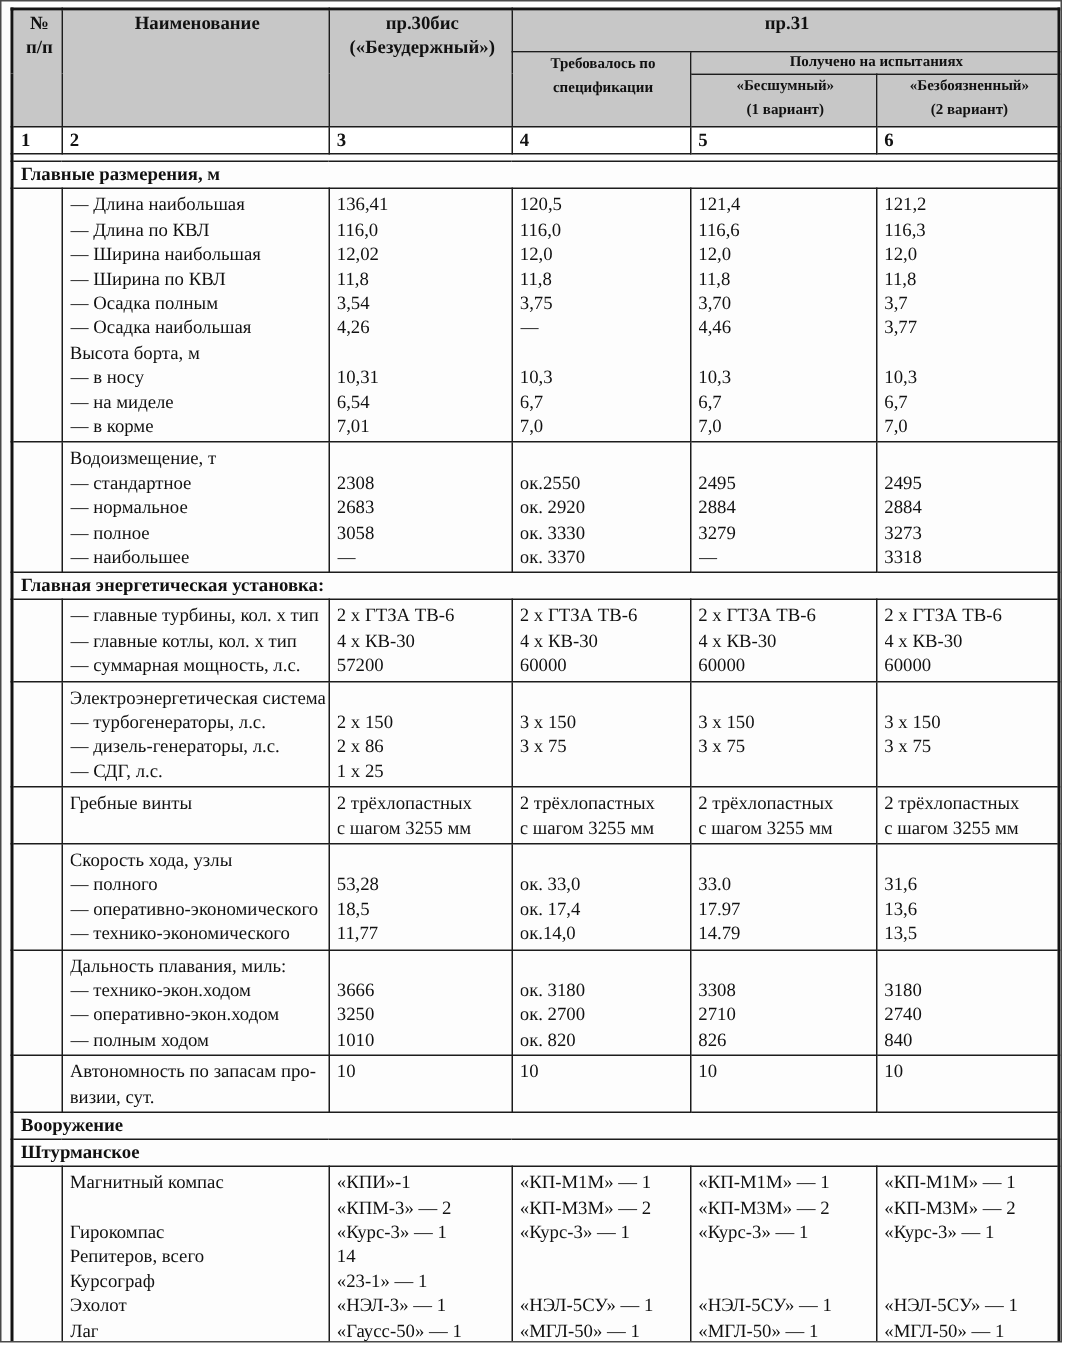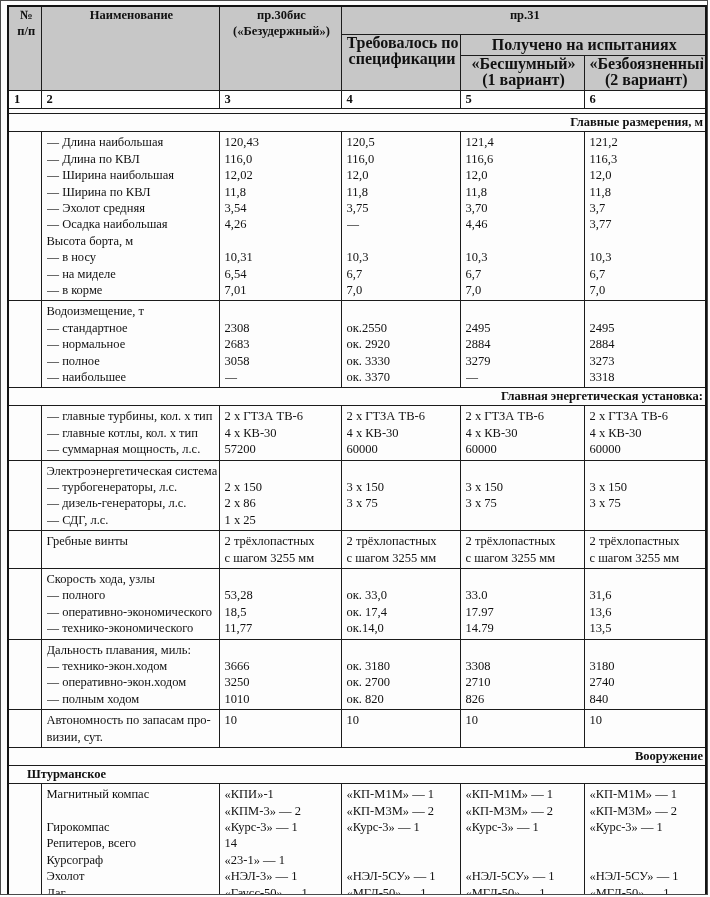--- a/index.html
+++ b/index.html
@@ -38,43 +38,43 @@
   }
   
   td.hdr {
     background: #c7c7c7;
     font-weight: bold;
     text-align: center;
     padding: 2px 2px;
   }
   tr.hdr-r1 { height: 28px; }
   tr.hdr-r2 { height: 15px; }
-  tr.hdr-r2 td, tr.hdr-r3 td { font-size: 16px; }
+  tr.hdr-r2 td, tr.hdr-r3 td { font-size: 10px; }
   tr.hdr-r3 { height: 30px; }
   .hdr .ln { line-height: 14.5px; }
   
   tr.numrow td {
     font-weight: bold;
     height: 15px;
     font-size: 12.5px;
     background: #fff;
   }
   
   tr.spacer td { height: 4px; padding: 0; }
   
   td.section {
     font-weight: bold;
-    text-align: right;
+    text-align: left;
     font-size: 13px;
     padding-top: 2px;
     padding-bottom: 2px;
     border-top: 2px solid #141414;
     border-bottom: 2px solid #141414;
   }
-  td.section.left { text-align: left; padding-left: 18px; margin-top: 20px; }
+  td.section.left { text-align: left; padding-left: 5px; margin-top: 20px; }
   
   tr.block > td { border-top: 1px solid #0ea5e9; padding-top: 2px; padding-bottom: 2px; }
   .ln {
     line-height: 16.4px;
     white-space: nowrap;
     overflow: hidden;
     min-height: 16.4px;
   }
 </style>
 </head>
@@ -136,29 +136,29 @@
         <tr>
           <td colspan="6" class="section">Главные размерения, м</td>
         </tr>
         <tr class="block">
           <td></td>
           <td>
             <div class="ln">— Длина наибольшая</div>
             <div class="ln">— Длина по КВЛ</div>
             <div class="ln">— Ширина наибольшая</div>
             <div class="ln">— Ширина по КВЛ</div>
-            <div class="ln">— Эхолот средняя</div>
+            <div class="ln">— Осадка полным</div>
             <div class="ln">— Осадка наибольшая</div>
             <div class="ln">Высота борта, м</div>
             <div class="ln">— в носу</div>
             <div class="ln">— на миделе</div>
             <div class="ln">— в корме</div>
           </td>
           <td>
-            <div class="ln">120,43</div>
+            <div class="ln">136,41</div>
             <div class="ln">116,0</div>
             <div class="ln">12,02</div>
             <div class="ln">11,8</div>
             <div class="ln">3,54</div>
             <div class="ln">4,26</div>
             <div class="ln">&nbsp;</div>
             <div class="ln">10,31</div>
             <div class="ln">6,54</div>
             <div class="ln">7,01</div>
           </td>

